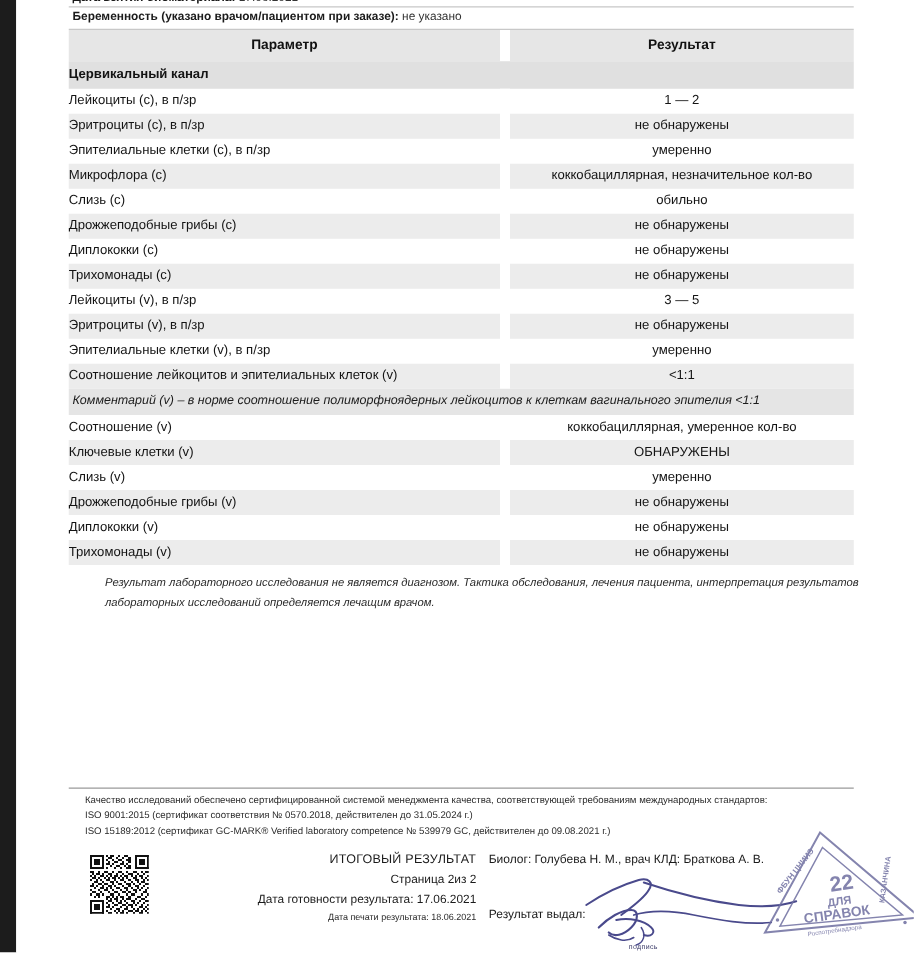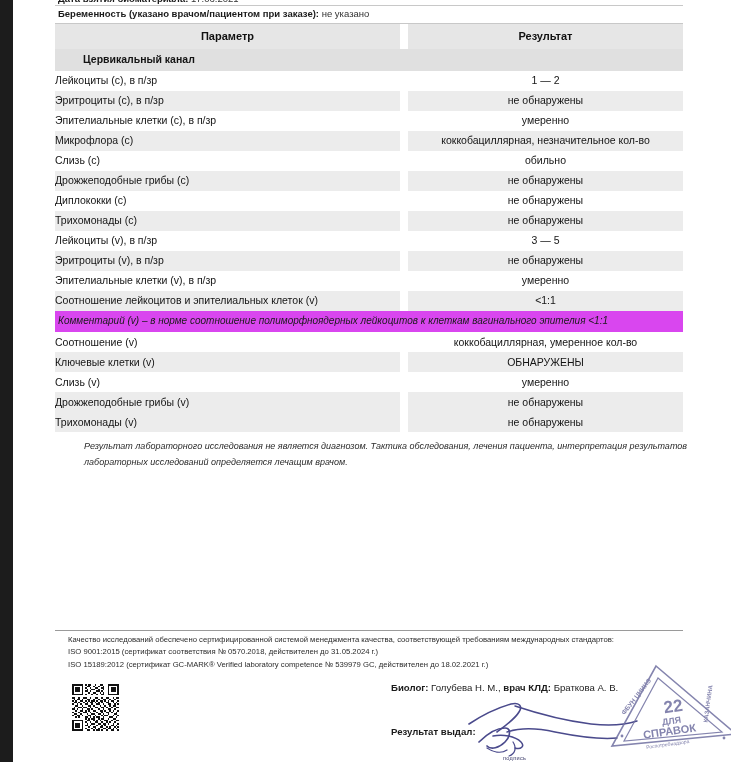--- a/index.html
+++ b/index.html
@@ -103,31 +103,30 @@
 
   tr.shade td.param,
   tr.shade td.result { background: #ececec; }
 
   tr.section td {
     background: #e0e0e0;
     font-weight: bold;
     font-size: 10.5px;
     padding-top: 4px;
     padding-bottom: 5px;
-    padding-left: 28px;
   }
   tr.section td.gapcell { background: #e0e0e0 !important; }
 
   tr.comment td {
     font-style: italic;
     font-size: 10px;
     line-height: 1.45;
     padding: 3px 4px 4px 3px;
     color: #1b1b1b;
-    background: #d946ef;
+    background: #e5e5e5;
   }
 
   
   .disclaimer {
     margin-top: 7px;
     font-style: italic;
     font-size: 9px;
     line-height: 1.75;
     color: #2a2a2a;
     width: 620px;
@@ -178,28 +177,28 @@
   .meta .line3 { font-size: 9.5px; margin-bottom: 4px; }
   .meta .line4 { font-size: 7.2px; color: #2a2a2a; }
 
   .docs {
     position: absolute;
     left: 336px;
     top: 0;
     font-size: 9.6px;
     white-space: nowrap;
   }
-  .docs b { font-weight: bold; }
+  .docs b { font-weight: normal; }
 
   .issued {
     position: absolute;
     left: 336px;
     top: 44px;
     font-size: 9.6px;
-    font-weight: bold;
+    font-weight: normal;
   }
 
   
   .sig {
     position: absolute;
     left: 408px;
     top: 16px;
     width: 180px;
     height: 70px;
   }
@@ -338,37 +337,42 @@
           <tr class="">
             <td class="param">Слизь (v)</td>
             <td class="gapcell"></td>
             <td class="result">умеренно</td>
           </tr>
           <tr class="shade">
             <td class="param">Дрожжеподобные грибы (v)</td>
             <td class="gapcell"></td>
             <td class="result">не обнаружены</td>
           </tr>
+          <tr class="">
+            <td class="param">Диплококки (v)</td>
+            <td class="gapcell"></td>
+            <td class="result">не обнаружены</td>
+          </tr>
           <tr class="shade">
             <td class="param">Трихомонады (v)</td>
             <td class="gapcell"></td>
             <td class="result">не обнаружены</td>
           </tr>
         </tbody>
     </table>
 
     <div class="disclaimer">Результат лабораторного исследования не является диагнозом. Тактика обследования, лечения пациента, интерпретация результатов лабораторных исследований определяется лечащим врачом.</div>
   </div>
 
   <div class="footer-wrap">
     <div class="footer-rule"></div>
     <div class="cert">
       <div>Качество исследований обеспечено сертифицированной системой менеджмента качества, соответствующей требованиям международных стандартов:</div>
       <div>ISO 9001:2015 (сертификат соответствия № 0570.2018, действителен до 31.05.2024 г.)</div>
-      <div>ISO 15189:2012 (сертификат GC-MARK® Verified laboratory competence № 539979 GC, действителен до 18.02.2021 г.)</div>
+      <div>ISO 15189:2012 (сертификат GC-MARK® Verified laboratory competence № 539979 GC, действителен до 09.08.2021 г.)</div>
     </div>
 
     <div class="signblock">
 
       <svg class="qr" viewBox="0 0 29 29" shape-rendering="crispEdges">
         <rect width="29" height="29" fill="#ffffff"></rect>
         <g fill="#111111">
           <rect x="0" y="0" width="7" height="1"></rect>
             <rect x="0" y="6" width="7" height="1"></rect>
           <rect x="0" y="0" width="1" height="7"></rect>
@@ -587,20 +591,26 @@
           <rect x="9" y="28" width="2" height="1"></rect>
             <rect x="13" y="28" width="1" height="1"></rect>
           <rect x="15" y="28" width="2" height="1"></rect>
             <rect x="18" y="28" width="1" height="1"></rect>
           <rect x="21" y="28" width="1" height="1"></rect>
             <rect x="24" y="28" width="2" height="1"></rect>
           <rect x="28" y="28" width="1" height="1"></rect>
         </g>
       </svg>
 
+      <div class="meta">
+        <div class="line1">ИТОГОВЫЙ РЕЗУЛЬТАТ</div>
+        <div class="line2">Страница 2из 2</div>
+        <div class="line3">Дата готовности результата: 17.06.2021</div>
+        <div class="line4">Дата печати результата: 18.06.2021</div>
+      </div>
 
       <div class="docs">
         <b>Биолог:</b>
         <span>Голубева Н. М.,</span>
         <b>врач КЛД:</b>
         <span>Браткова А. В.</span>
       </div>
 
       <div class="issued">Результат выдал:</div>
 

